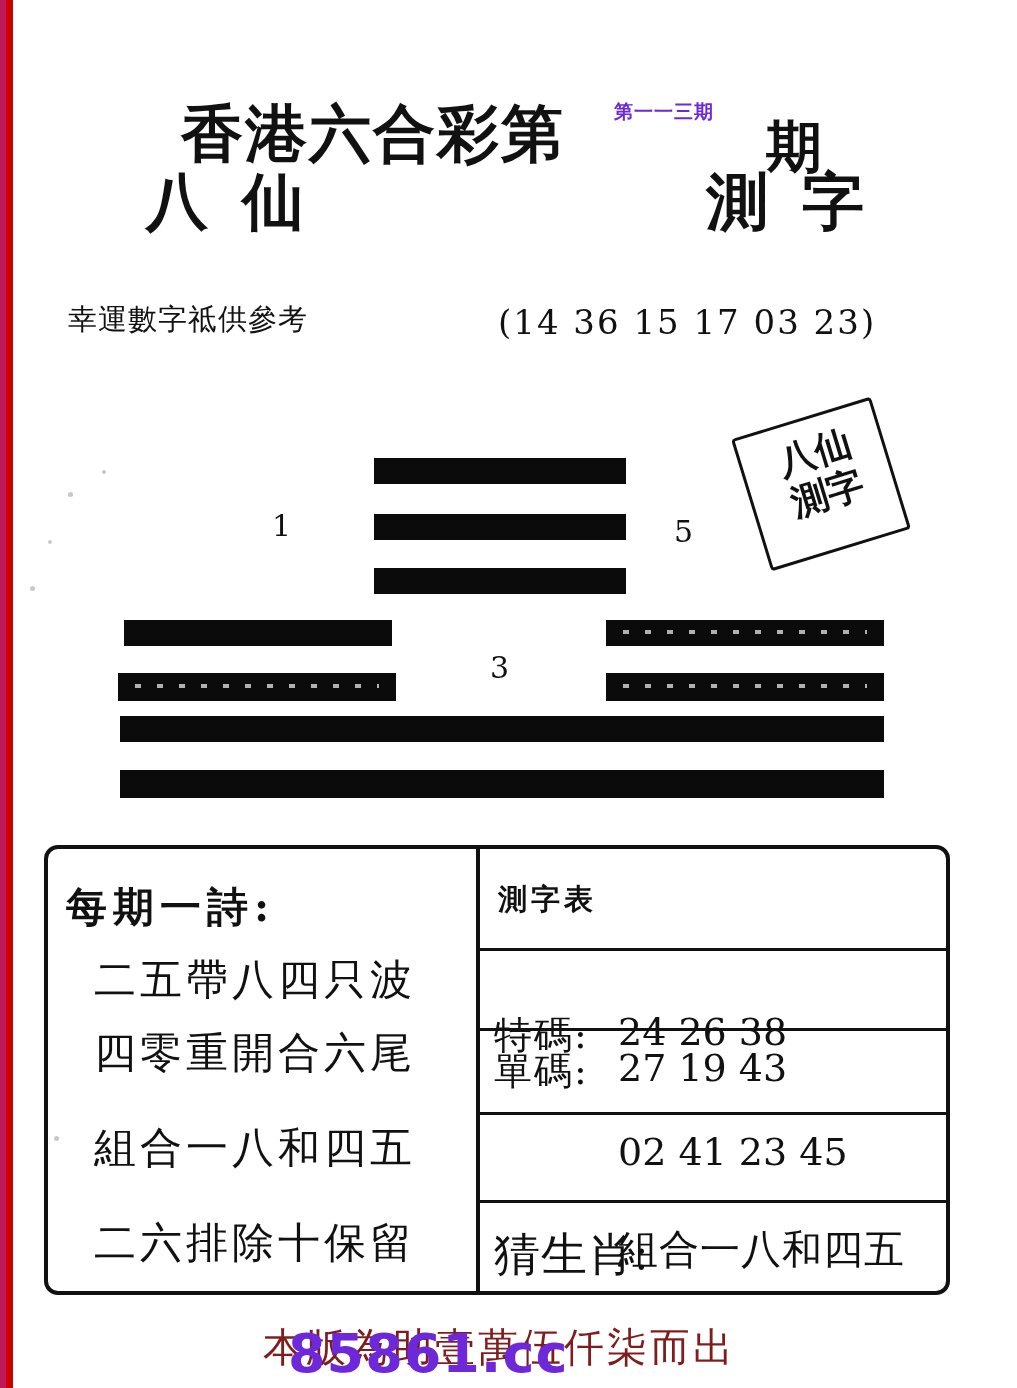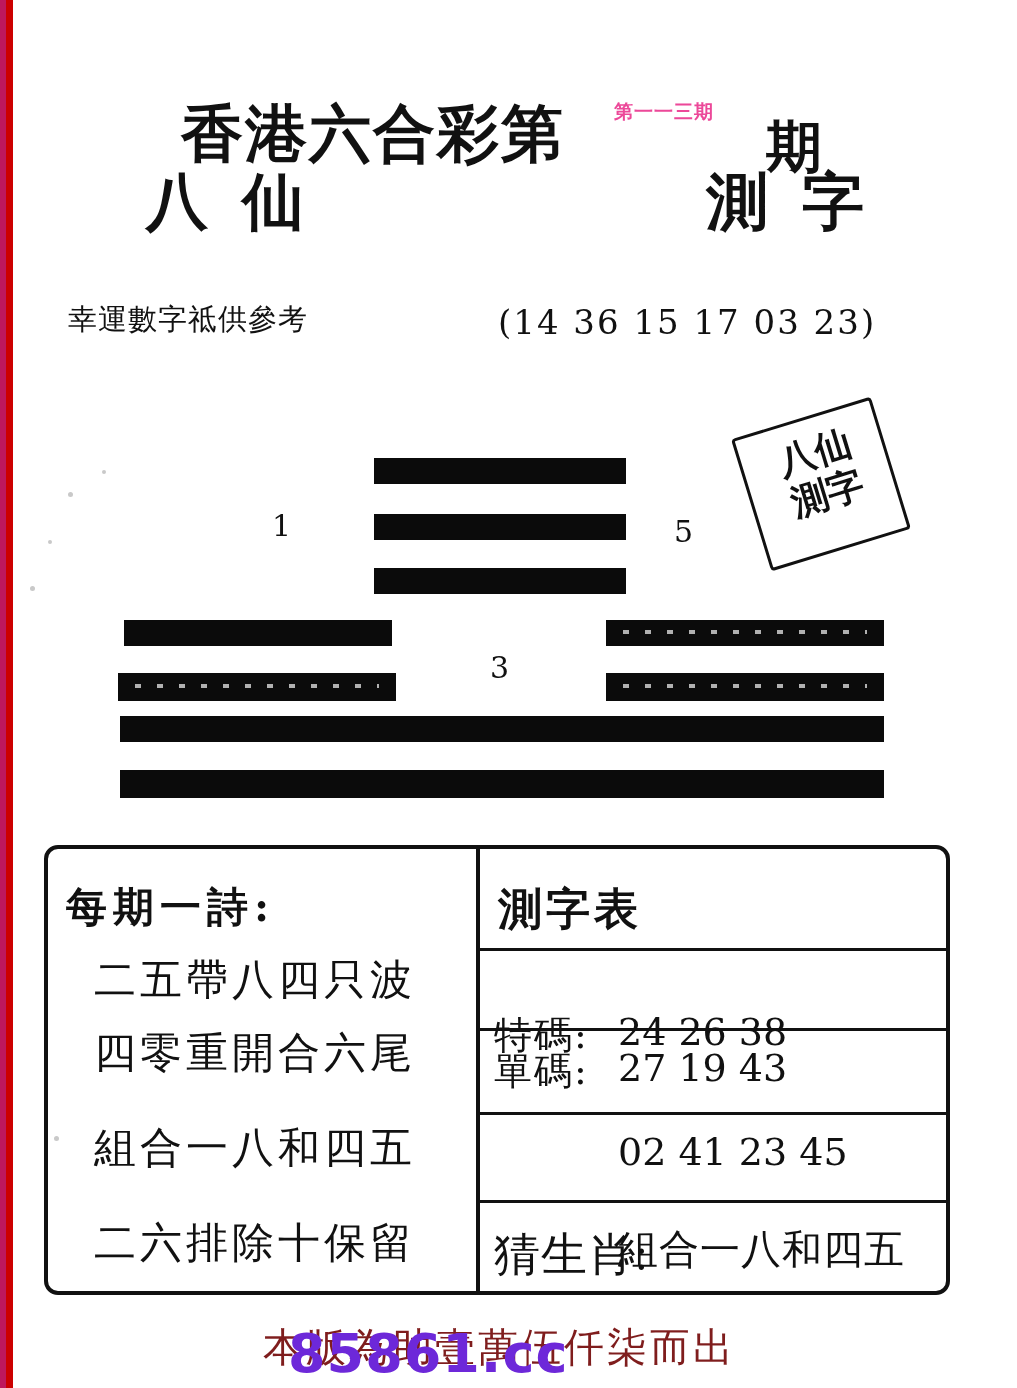--- a/index.html
+++ b/index.html
@@ -28,21 +28,21 @@
     position:absolute; left:175px; top:48px;
     font-family:"DejaVu Serif", serif;
     font-weight:bold;
     font-size:62px;
     letter-spacing:2px;
     color:#111;
     white-space:nowrap;
   }
   .issue-no {
     position:absolute; left:608px; top:55px;
-    font-size:19px; font-weight:bold; color:#ec4899;
+    font-size:19px; font-weight:bold; color:#6d28d9;
     letter-spacing:1px;
   }
   .title-tail {
     position:absolute; left:760px; top:66px;
     font-size:56px; font-weight:bold; color:#111;
     font-family:"DejaVu Serif", serif;
   }
 
   .subtitle-left {
     position:absolute; left:140px; top:160px;
@@ -129,21 +129,21 @@
     font-family:"DejaVu Serif", serif;
     white-space:nowrap;
   }
   .pl1 { top:952px; }
   .pl2 { top:1025px; }
   .pl3 { top:1120px; }
   .pl4 { top:1215px; }
 
   .table-title {
     position:absolute; left:492px; top:880px;
-    font-size:44px; font-weight:bold; color:#111; letter-spacing:4px;
+    font-size:29px; font-weight:bold; color:#111; letter-spacing:4px;
     font-family:Liberation Serif, serif;
   }
   .hline {
     position:absolute; background:#111; height:3px; left:470px; width:474px;
   }
   .h1 { top:948px; }
   .h2 { top:1028px; }
   .h3 { top:1112px; }
   .h4 { top:1200px; }
 

